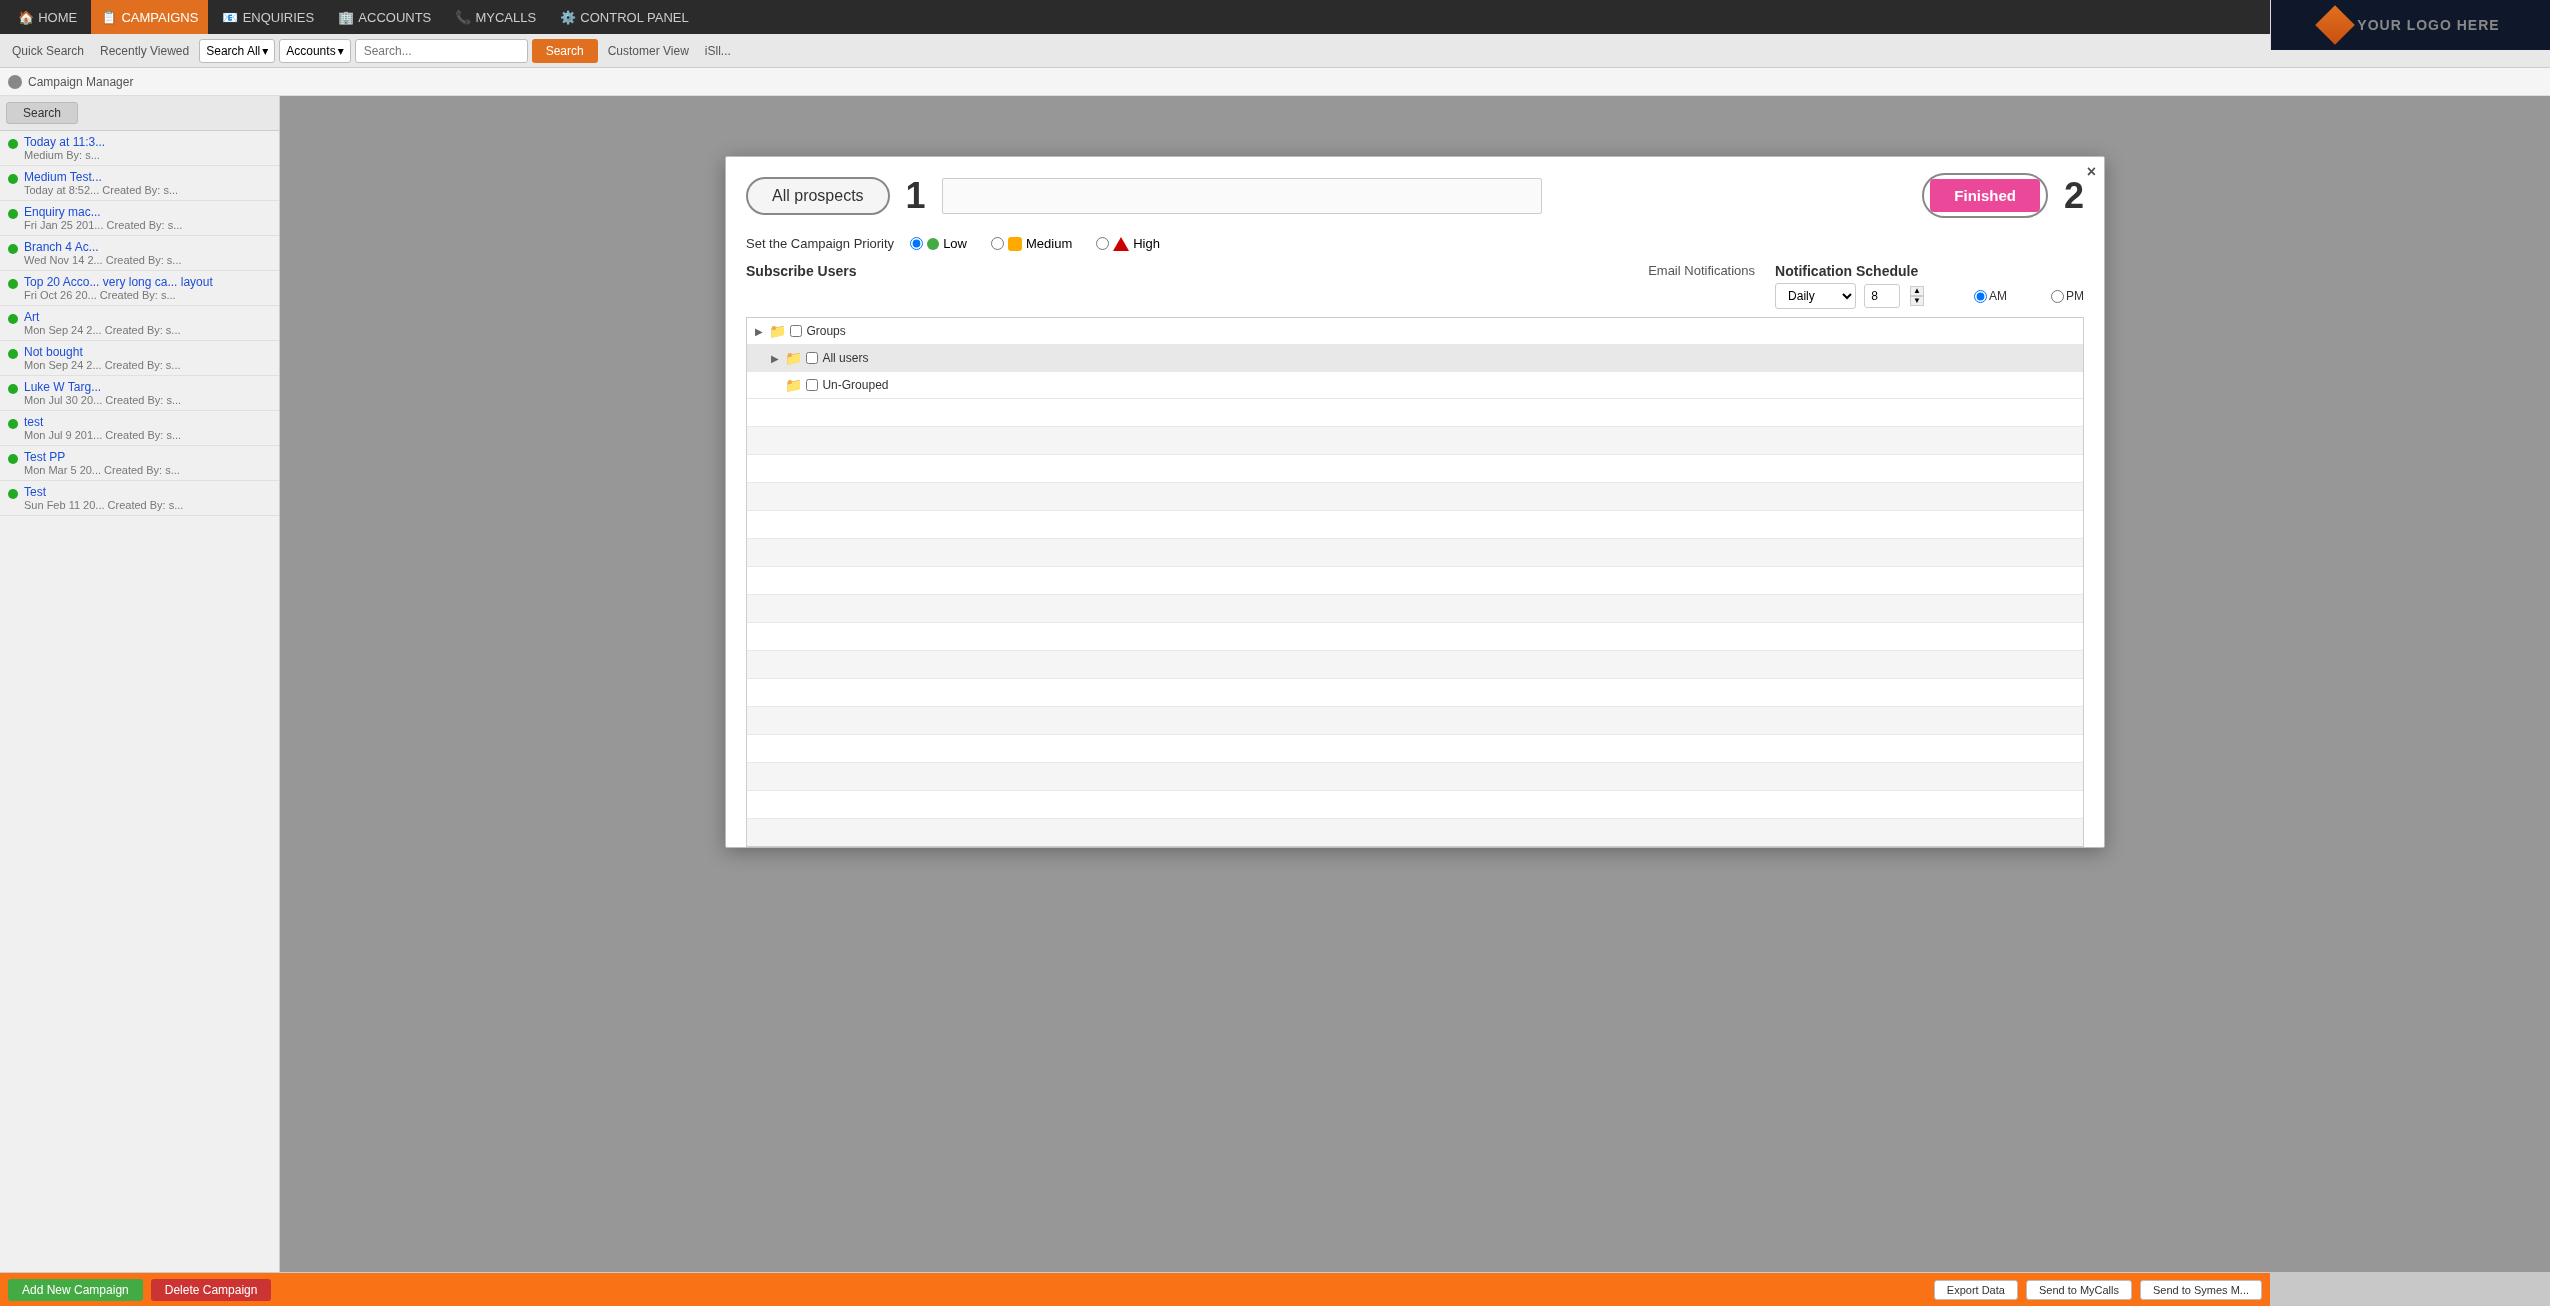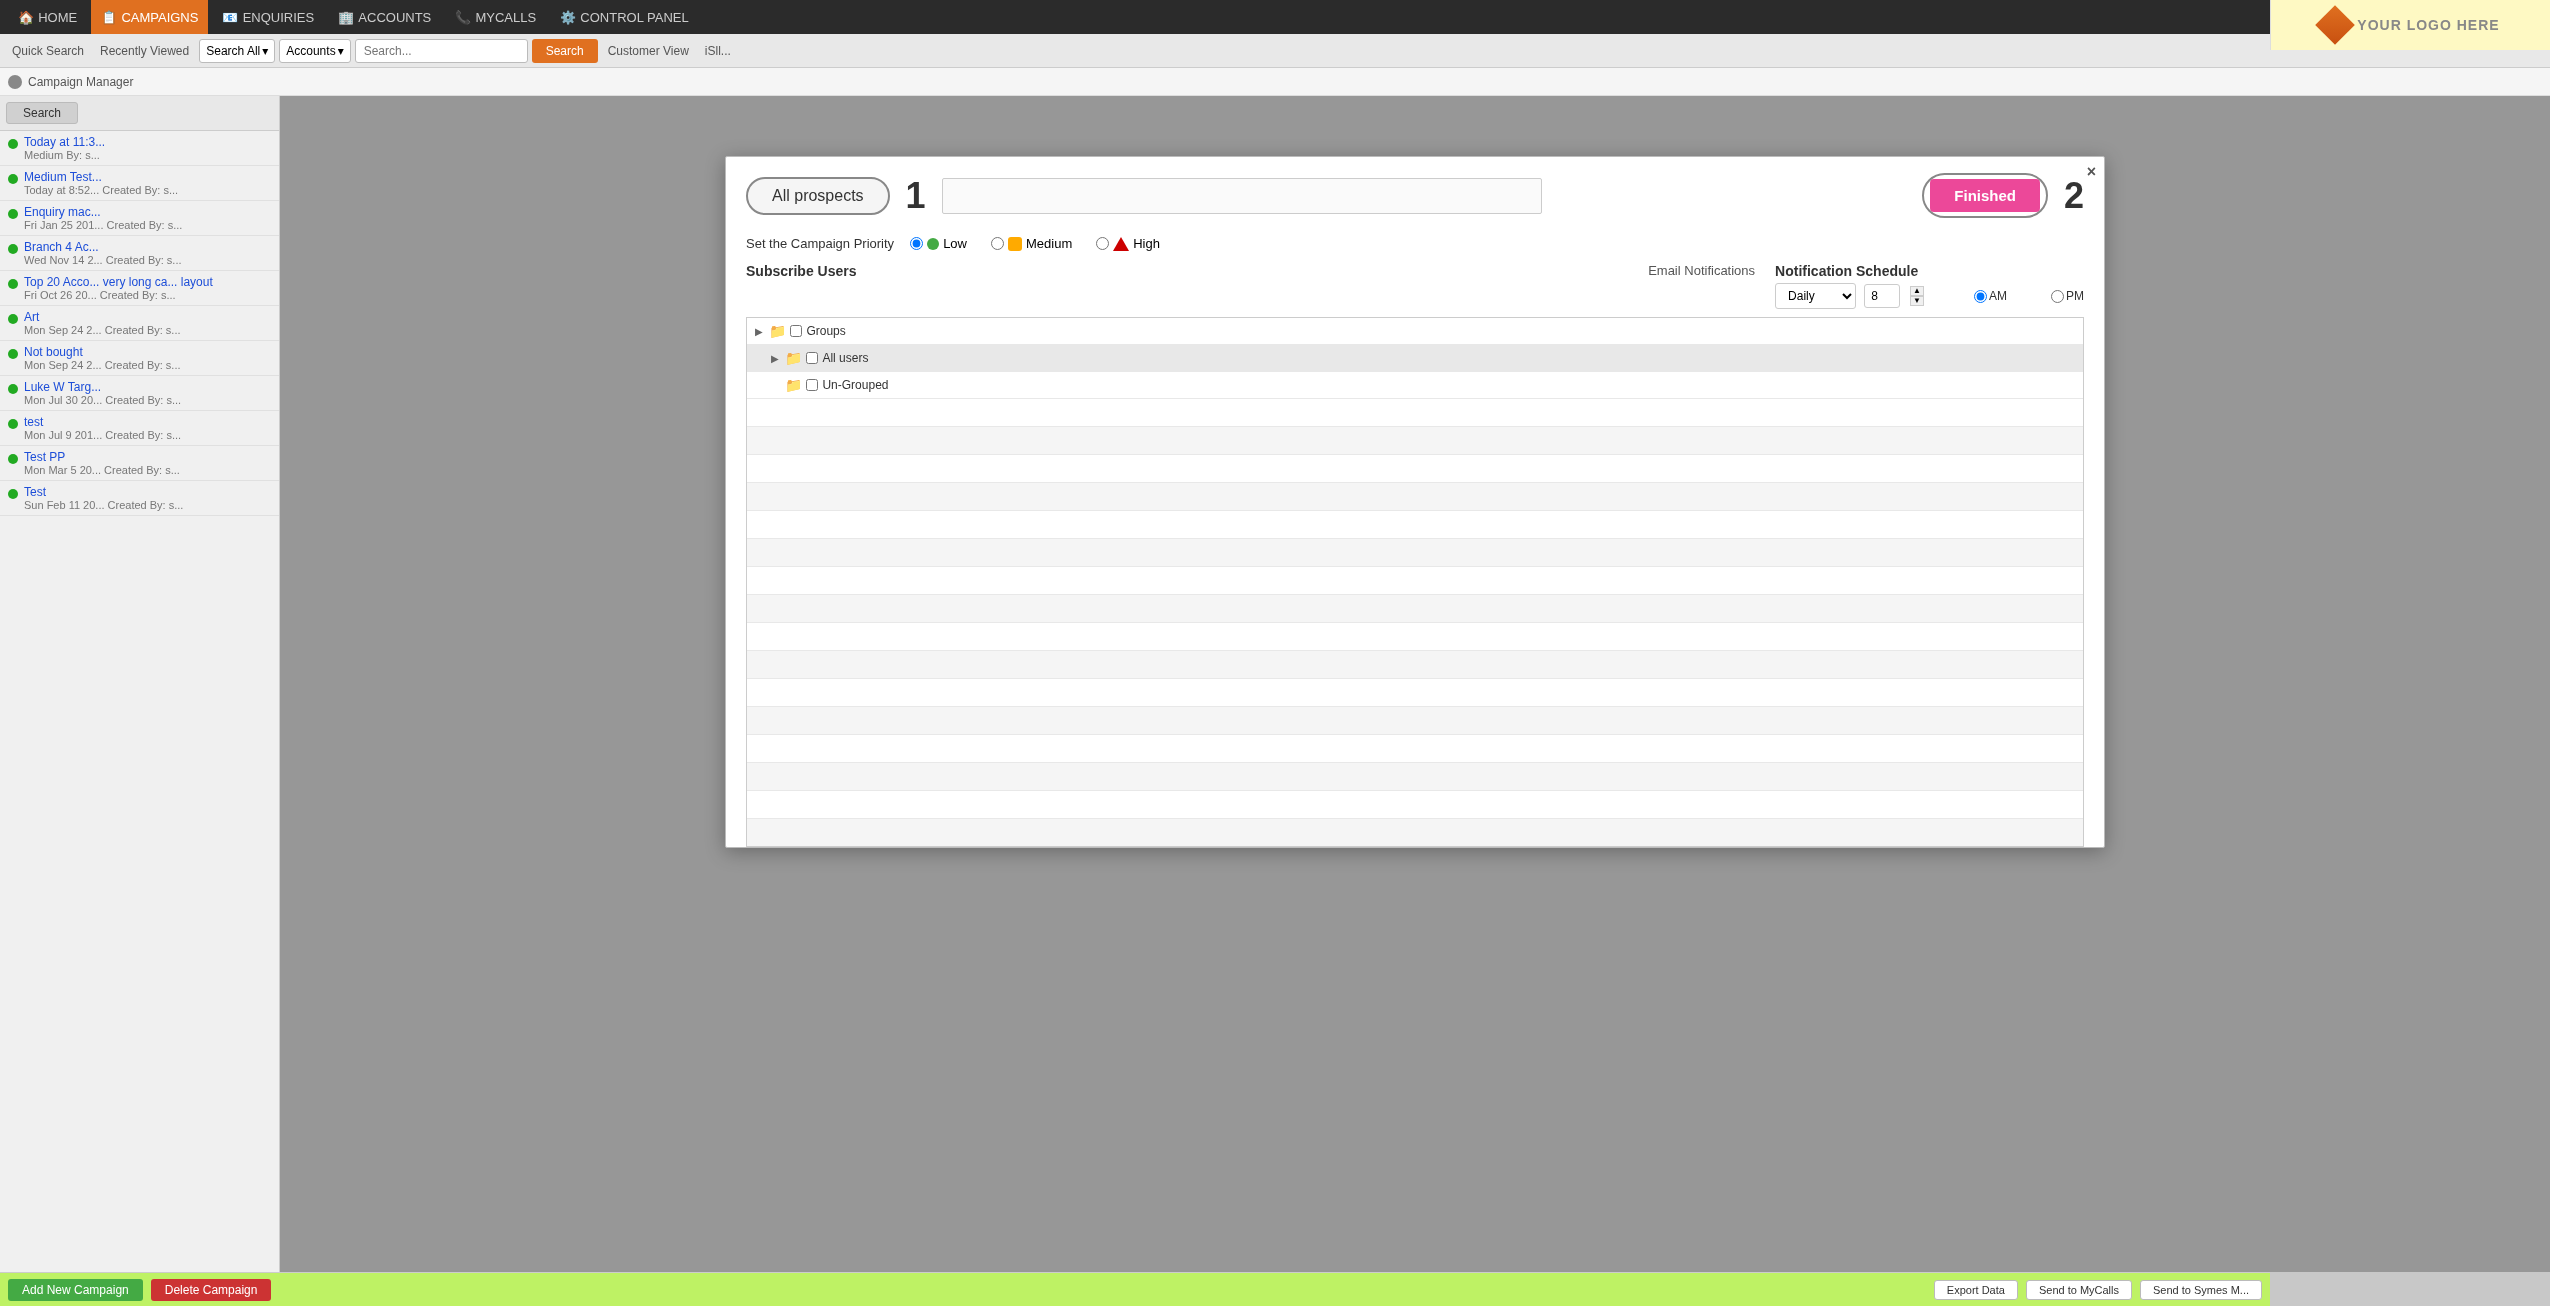--- a/index.html
+++ b/index.html
@@ -57,21 +57,21 @@
       cursor: pointer;
       padding: 2px 6px;
     }
 
     
     .logo-area {
       position: absolute;
       top: 0; right: 0;
       width: 280px;
       height: 50px;
-      background: #fef9c3;
+      background: #0f172a;
       display: flex;
       align-items: center;
       justify-content: center;
       gap: 8px;
       border-left: 1px solid #ddd;
     }
     .logo-diamond {
       width: 28px; height: 28px;
       background: linear-gradient(135deg, #e07020, #c85010);
       transform: rotate(45deg);
@@ -382,21 +382,21 @@
     .empty-row:nth-child(even) { background: #f5f5f5; }
     .empty-row:nth-child(odd) { background: white; }
 
     
     .bottom-bar {
       position: fixed;
       bottom: 0;
       left: 0;
       width: 2270px;
       height: 34px;
-      background: #bef264;
+      background: #f97316;
       border-top: 1px solid #ccc;
       display: flex;
       align-items: center;
       padding: 0 8px;
       gap: 8px;
       z-index: 50;
       justify-content: flex-end;
     }
     .add-campaign-btn {
       background: #44aa44;

